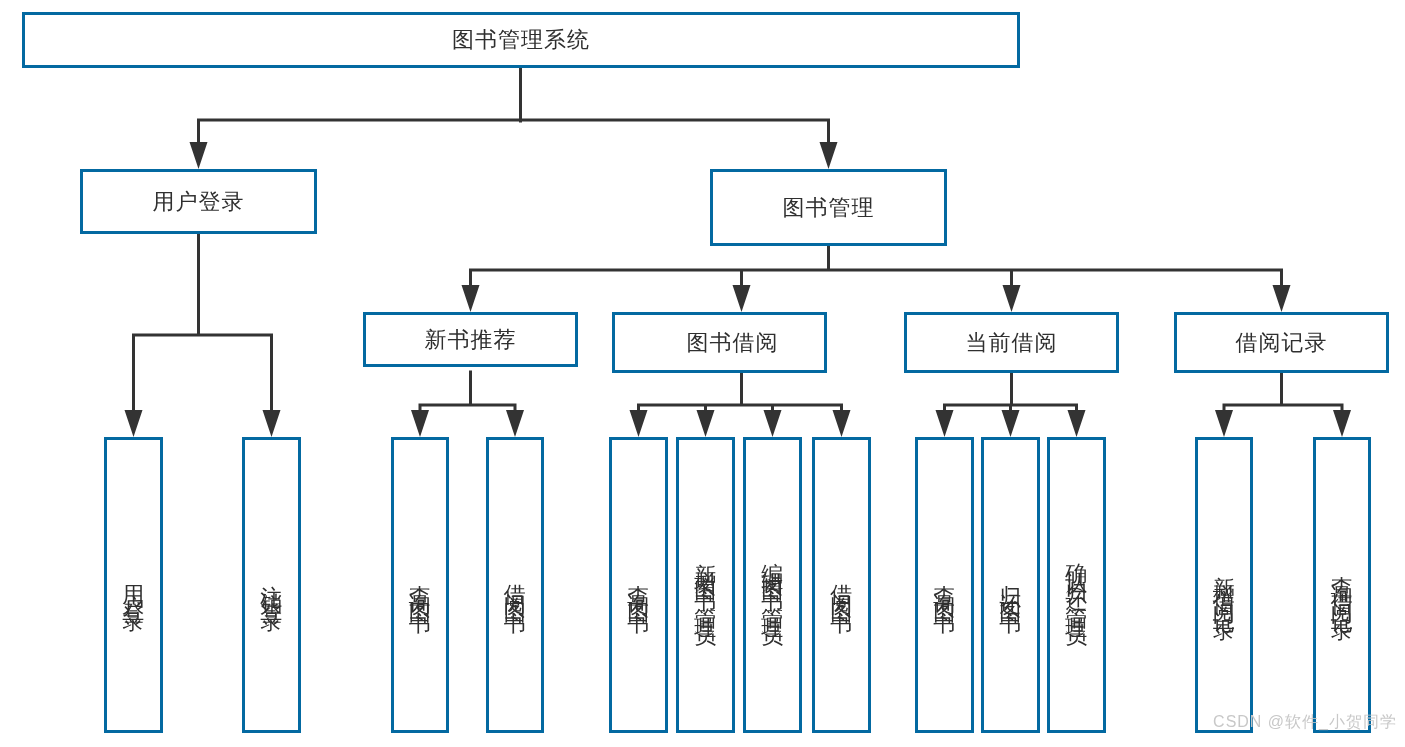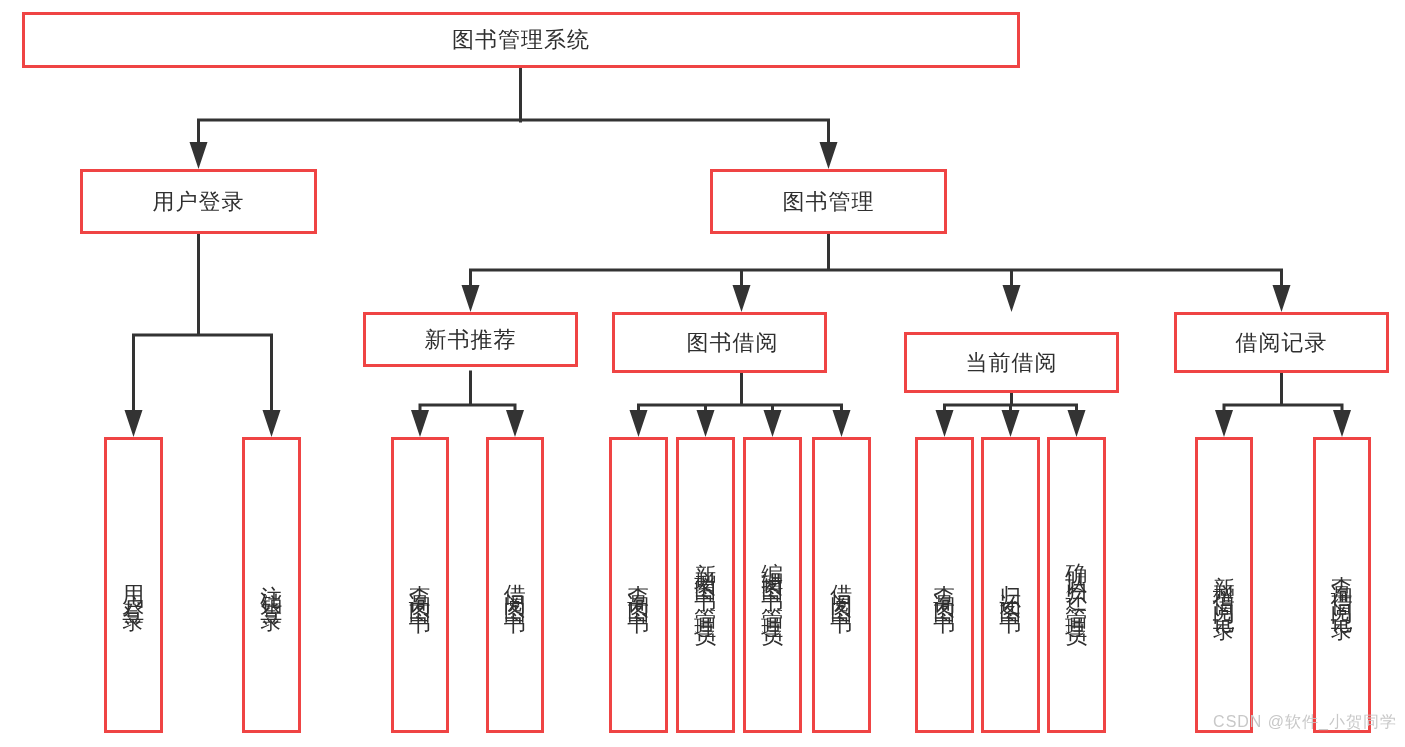--- a/index.html
+++ b/index.html
@@ -12,21 +12,21 @@
     font-family: "Liberation Sans", "DejaVu Sans", sans-serif;
   }
   #connectors {
     position: absolute;
     left: 0; top: 0;
     width: 1405px; height: 747px;
   }
   .box {
     position: absolute;
     background: #ffffff;
-    border: 3px solid #ef4444;
+    border: 3px solid #0369a1;
     box-sizing: border-box;
     display: flex;
     align-items: center;
     justify-content: center;
   }
   .hlabel {
     font-size: 22px;
     color: #2f2f2f;
     letter-spacing: 1px;
     white-space: nowrap;
@@ -101,31 +101,31 @@
              M1333,410 L1351,410 L1342,437 Z"></path>
   </svg>
 
   <div class="box" style="left:22px; top:12px; width:998px; height:56px;">
     <span class="hlabel">图书管理系统</span>
   </div>
 
   <div class="box" style="left:80px; top:169px; width:237px; height:65px;">
     <span class="hlabel">用户登录</span>
   </div>
-  <div class="box" style="left:710px; top:169px; width:237px; height:65px;align-items:center;">
+  <div class="box" style="left:710px; top:169px; width:237px; height:77px;align-items:center;">
     <span class="hlabel">图书管理</span>
   </div>
 
   <div class="box" style="left:363px; top:312px; width:215px; height:55px;">
     <span class="hlabel">新书推荐</span>
   </div>
   <div class="box" style="left:612px; top:312px; width:215px; height:61px;padding-left:26px;">
     <span class="hlabel">图书借阅</span>
   </div>
-  <div class="box" style="left:904px; top:312px; width:215px; height:61px;margin-top:20px;">
+  <div class="box" style="left:904px; top:312px; width:215px; height:61px;">
     <span class="hlabel">当前借阅</span>
   </div>
   <div class="box" style="left:1174px; top:312px; width:215px; height:61px;">
     <span class="hlabel">借阅记录</span>
   </div>
 
   <div class="box vbox" style="left:104px; top:437px; width:59px; height:296px;">
     <span class="vlabel">用户登录</span>
   </div>
   <div class="box vbox" style="left:242px; top:437px; width:59px; height:296px;">

